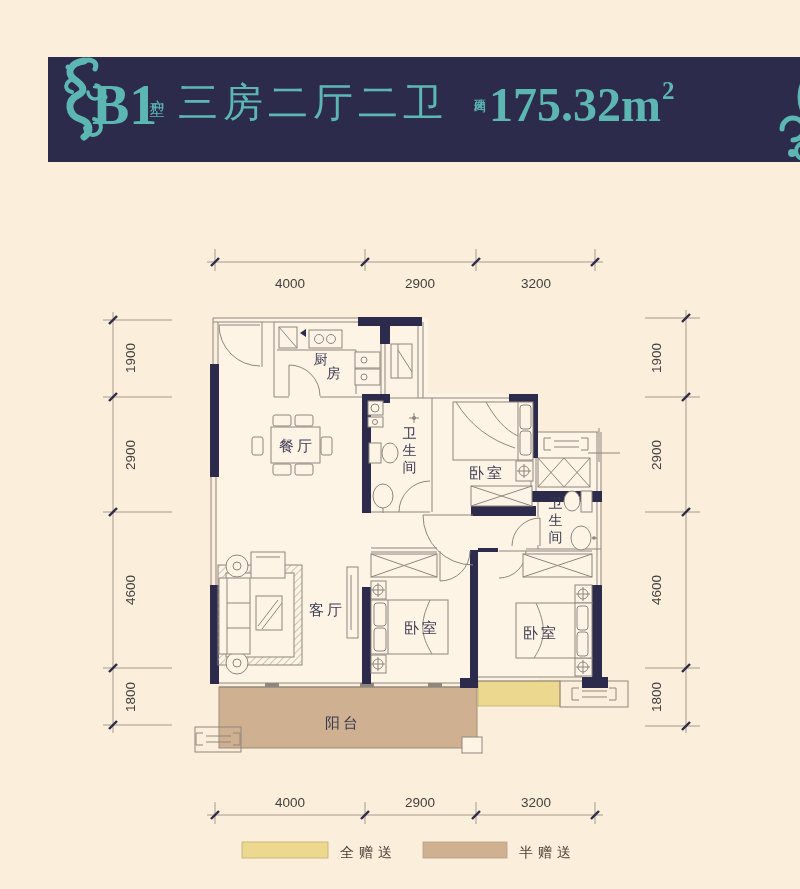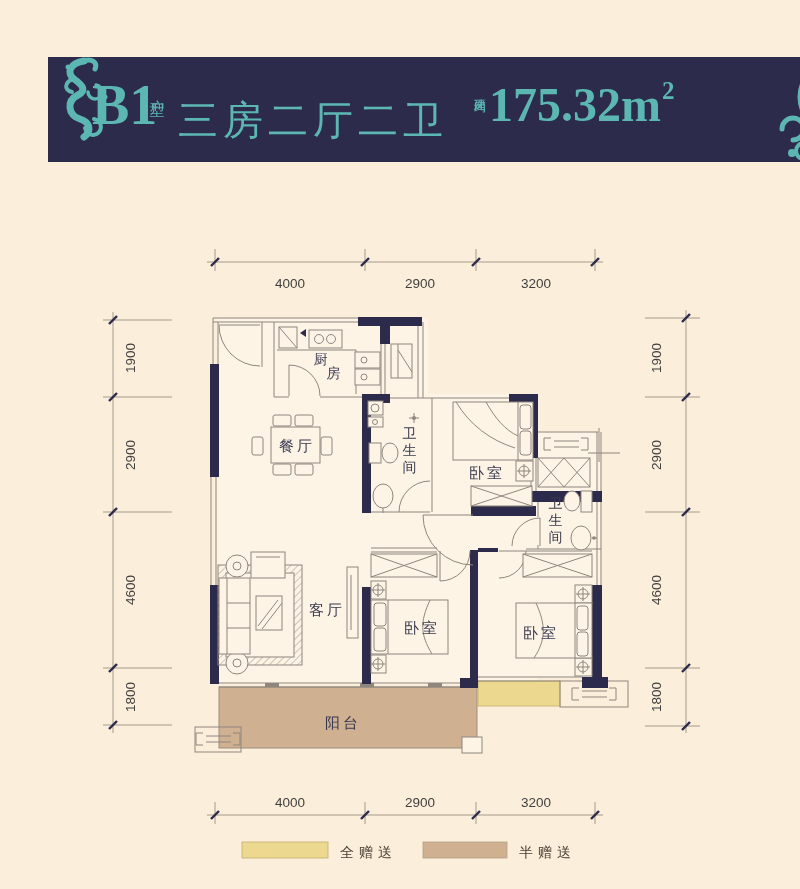--- a/index.html
+++ b/index.html
@@ -5,21 +5,21 @@
   html,body{margin:0;padding:0;}
   body{background:#fbeeda;font-family:"Liberation Sans",sans-serif;}
   .page{position:relative;width:800px;height:889px;background:#fbeeda;overflow:hidden;}
   .plan-svg{position:absolute;left:0;top:0;}
   
   .banner{position:absolute;left:48px;top:57px;width:793px;height:105px;background:#2d2b4b;overflow:hidden;}
   .banner .orn{position:absolute;}
   .b1{position:absolute;left:44px;top:18px;font-family:"Liberation Serif",serif;font-weight:bold;font-size:56px;line-height:60px;color:#5cb7b3;}
   .vstack{writing-mode:vertical-rl;text-orientation:upright;color:#5cb7b3;}
   .unit-suffix{position:absolute;left:99px;top:30px;font-size:15px;letter-spacing:3px;height:42px;font-family:"Liberation Serif",serif;}
-  .layout-txt{position:absolute;left:130px;top:40px;font-family:"Liberation Serif",serif;font-size:40px;line-height:48px;letter-spacing:5px;color:#5cb7b3;}
+  .layout-txt{position:absolute;left:130px;top:22px;font-family:"Liberation Serif",serif;font-size:40px;line-height:48px;letter-spacing:5px;color:#5cb7b3;}
   .area-label{position:absolute;left:425px;top:32px;font-size:12px;letter-spacing:1px;height:46px;font-family:"Liberation Serif",serif;line-height:14px;}
   .area-wrap{position:absolute;left:441px;top:20px;font-family:"Liberation Serif",serif;font-weight:bold;font-size:48px;line-height:56px;color:#5cb7b3;}
   .area-wrap .sup{font-size:25px;position:relative;top:-22px;left:1px;}
   
   .tl{stroke:#8f867e;stroke-width:1;fill:none;}
   .dl{stroke:#a59a8b;stroke-width:1;fill:none;}
   .wall{fill:#2d2b4b;}
   .room{fill:#fdf4e6;}
   .fx{stroke:#8f867e;stroke-width:1;fill:#fdf4e6;}
   .fxn{stroke:#8f867e;stroke-width:1;fill:none;}

